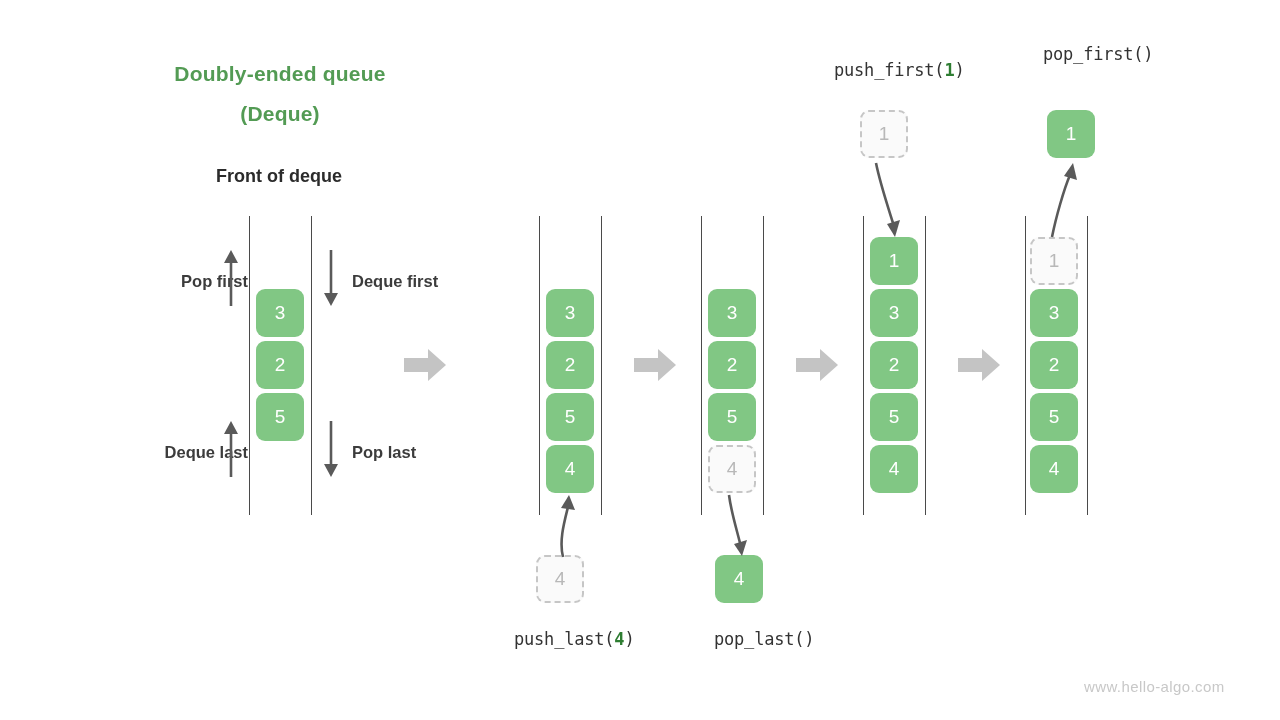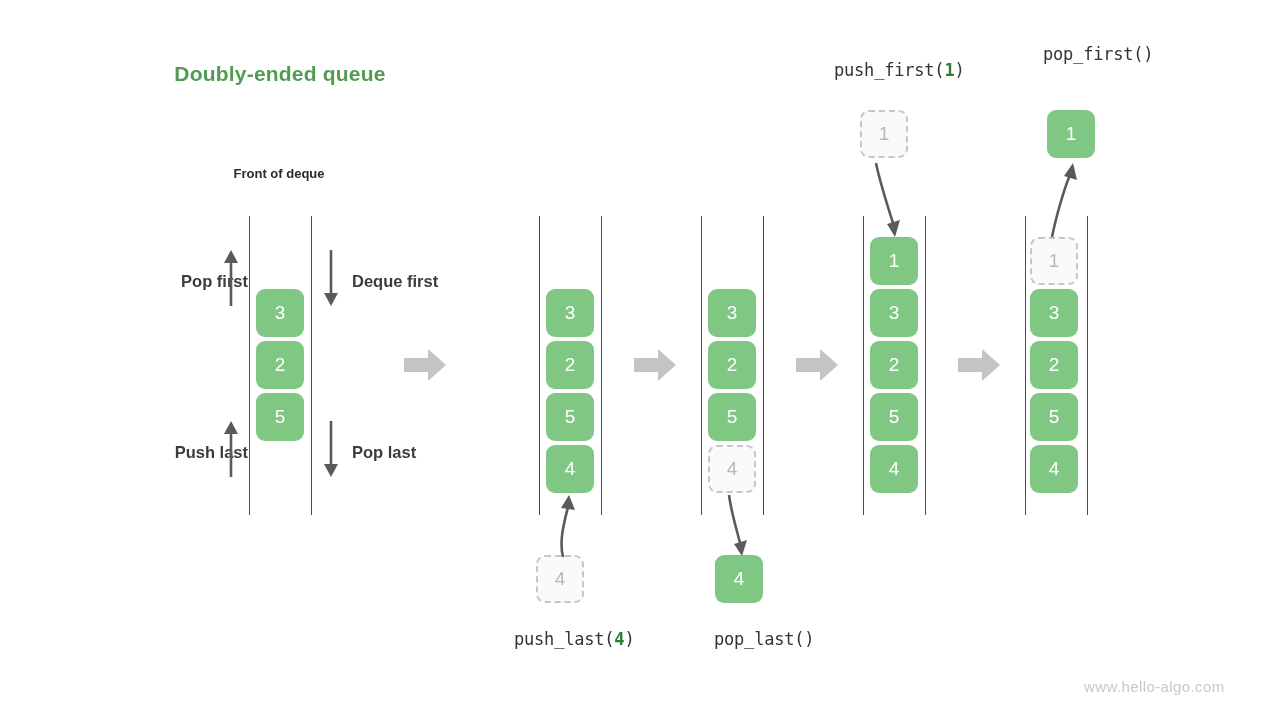--- a/index.html
+++ b/index.html
@@ -29,21 +29,21 @@
     font-size: 21px;
     line-height: 40px;
     letter-spacing: 0.2px;
     white-space: nowrap;
   }
   .hdr {
     position: absolute;
     text-align: center;
     color: #2b2b2b;
     font-weight: bold;
-    font-size: 13px;
+    font-size: 18px;
     white-space: nowrap;
   }
   .oplabel {
     position: absolute;
     text-align: center;
     color: #3c3c3c;
     font-weight: bold;
     font-size: 16.5px;
     white-space: nowrap;
   }
@@ -117,20 +117,21 @@
     position: absolute;
   }
   .curved svg { display: block; }
 </style>
 </head>
 <body>
 
 <div id="stage">
 
   <div class="title" style="left:148px; top:54px; width:240px;">Doubly-ended queue</div>
+  <div class="title" style="left:148px; top:94px; width:240px;">(Deque)</div>
 
   <div class="hdr" style="left:167px; top:166px; width:200px;">Front of deque</div>
 
   <div class="rail" style="left:237px; top:216px; height:299px;"></div>
   <div class="rail" style="left:299px; top:216px; height:299px;"></div>
 
   <div class="cell solid" style="left:244px; top:289px;">3</div>
   <div class="cell solid" style="left:244px; top:341px;">2</div>
   <div class="cell solid" style="left:244px; top:393px;">5</div>
 
@@ -143,21 +144,21 @@
   </div>
 
   <div class="oplabel" style="left:340px; top:272px; width:180px; text-align:left;">Deque first</div>
   <div class="thinarrow" style="left:310px; top:248px;">
     <svg width="18" height="60" viewBox="0 0 18 60">
       <line x1="9" y1="2" x2="9" y2="48" stroke="#5a5a5a" stroke-width="2.6"></line>
       <path d="M9 58 L16 45 L2 45 Z" fill="#5a5a5a"></path>
     </svg>
   </div>
 
-  <div class="oplabel" style="left:56px; top:443px; width:180px; text-align:right;">Push last</div>
+  <div class="oplabel" style="left:56px; top:443px; width:180px; text-align:right;">Deque last</div>
   <div class="thinarrow" style="left:210px; top:419px;">
     <svg width="18" height="60" viewBox="0 0 18 60">
       <line x1="9" y1="58" x2="9" y2="10" stroke="#5a5a5a" stroke-width="2.6"></line>
       <path d="M9 2 L16 15 L2 15 Z" fill="#5a5a5a"></path>
     </svg>
   </div>
 
   <div class="oplabel" style="left:340px; top:443px; width:180px; text-align:left;">Pop last</div>
   <div class="thinarrow" style="left:310px; top:419px;">
     <svg width="18" height="60" viewBox="0 0 18 60">

